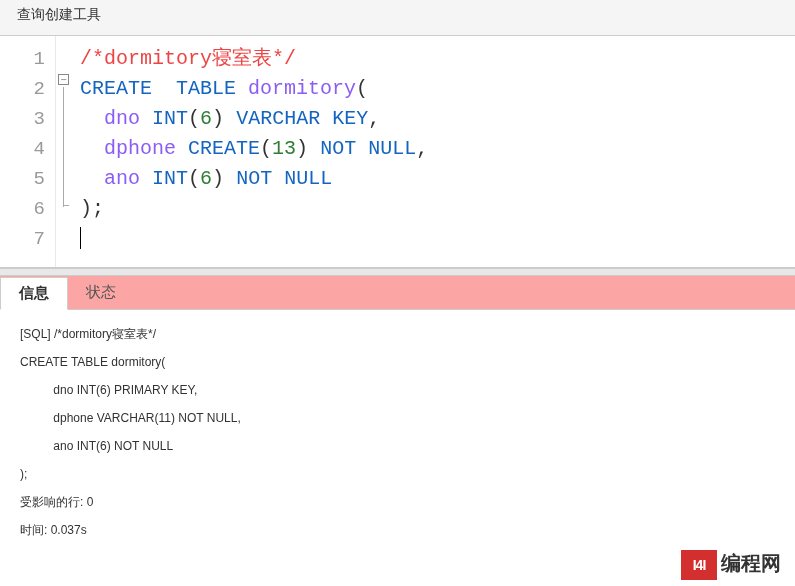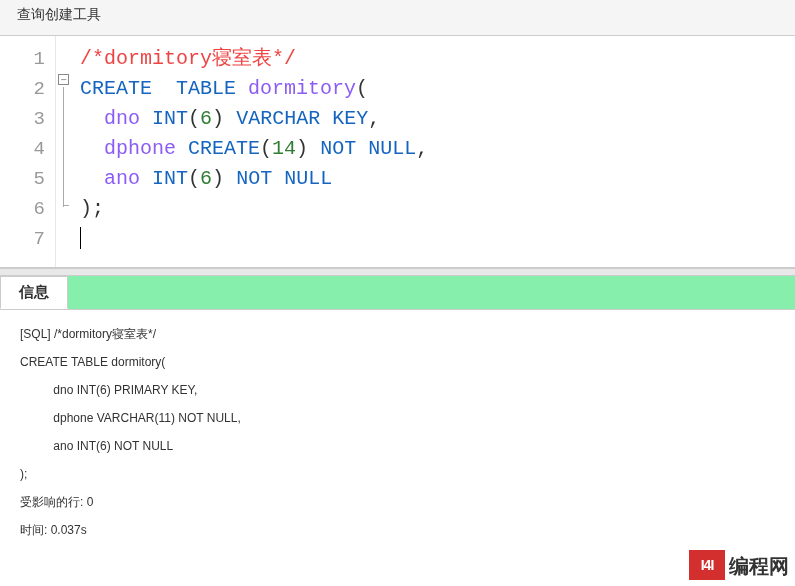--- a/index.html
+++ b/index.html
@@ -117,24 +117,24 @@
       margin-bottom: 2px;
     }
     .divider {
       height: 8px;
       background: #e8e8e8;
       border-top: 1px solid #ccc;
       border-bottom: 1px solid #ccc;
     }
     .tabs-bottom {
       display: flex;
-      background: #86efac;
+      background: #fca5a5;
       border-bottom: 1px solid #ccc;
       height: 34px;
-      align-items: flex-start;
+      align-items: center;
     }
     .tab-b {
       padding: 6px 18px;
       cursor: pointer;
       color: #555;
       font-size: 15px;
     }
     .tab-b.active {
       background: #fff;
       border: 1px solid #ccc;
@@ -150,24 +150,24 @@
       line-height: 28px;
       color: #333;
       height: 280px;
     }
     .output pre {
       font-family: "Microsoft YaHei", Arial, sans-serif;
       white-space: pre;
     }
     .watermark {
       position: absolute;
-      right: 6px;
+      right: 14px;
       bottom: 6px;
       display: flex;
-      align-items: flex-end;
+      align-items: flex-start;
       gap: 4px;
       font-size: 20px;
       color: #333;
       font-weight: bold;
     }
     .watermark .logo {
       background: #d32f2f;
       color: #fff;
       width: 36px;
       height: 30px;
@@ -195,30 +195,31 @@
 6
 7</div>
   <div class="fold-col">
     <div class="fold-mark">−</div>
     <div class="fold-line"></div>
     <div class="fold-end"></div>
   </div>
   <div class="code"><span class="c-comment">/*dormitory寝室表*/</span>
 <span class="c-keyword">CREATE</span>  <span class="c-keyword">TABLE</span> <span class="c-ident">dormitory</span><span class="c-punct">(</span>
   <span class="c-ident">dno</span> <span class="c-type">INT</span><span class="c-punct">(</span><span class="c-num">6</span><span class="c-punct">)</span> <span class="c-keyword">VARCHAR</span> <span class="c-keyword">KEY</span><span class="c-punct">,</span>
-  <span class="c-ident">dphone</span> <span class="c-type">CREATE</span><span class="c-punct">(</span><span class="c-num">14</span><span class="c-punct">)</span> <span class="c-keyword">NOT</span> <span class="c-keyword">NULL</span><span class="c-punct">,</span>
+  <span class="c-ident">dphone</span> <span class="c-type">CREATE</span><span class="c-punct">(</span><span class="c-num">13</span><span class="c-punct">)</span> <span class="c-keyword">NOT</span> <span class="c-keyword">NULL</span><span class="c-punct">,</span>
   <span class="c-ident">ano</span> <span class="c-type">INT</span><span class="c-punct">(</span><span class="c-num">6</span><span class="c-punct">)</span> <span class="c-keyword">NOT</span> <span class="c-keyword">NULL</span>
 <span class="c-punct">);</span>
 <span class="cursor"></span></div>
 </div>
 
 <div class="divider"></div>
 
 <div class="tabs-bottom">
   <div class="tab-b active">信息</div>
+  <div class="tab-b">状态</div>
 </div>
 
 <div class="output">
   <pre>[SQL] /*dormitory寝室表*/
 CREATE TABLE dormitory(
           dno INT(6) PRIMARY KEY,
           dphone VARCHAR(11) NOT NULL,
           ano INT(6) NOT NULL
 );
 受影响的行: 0

